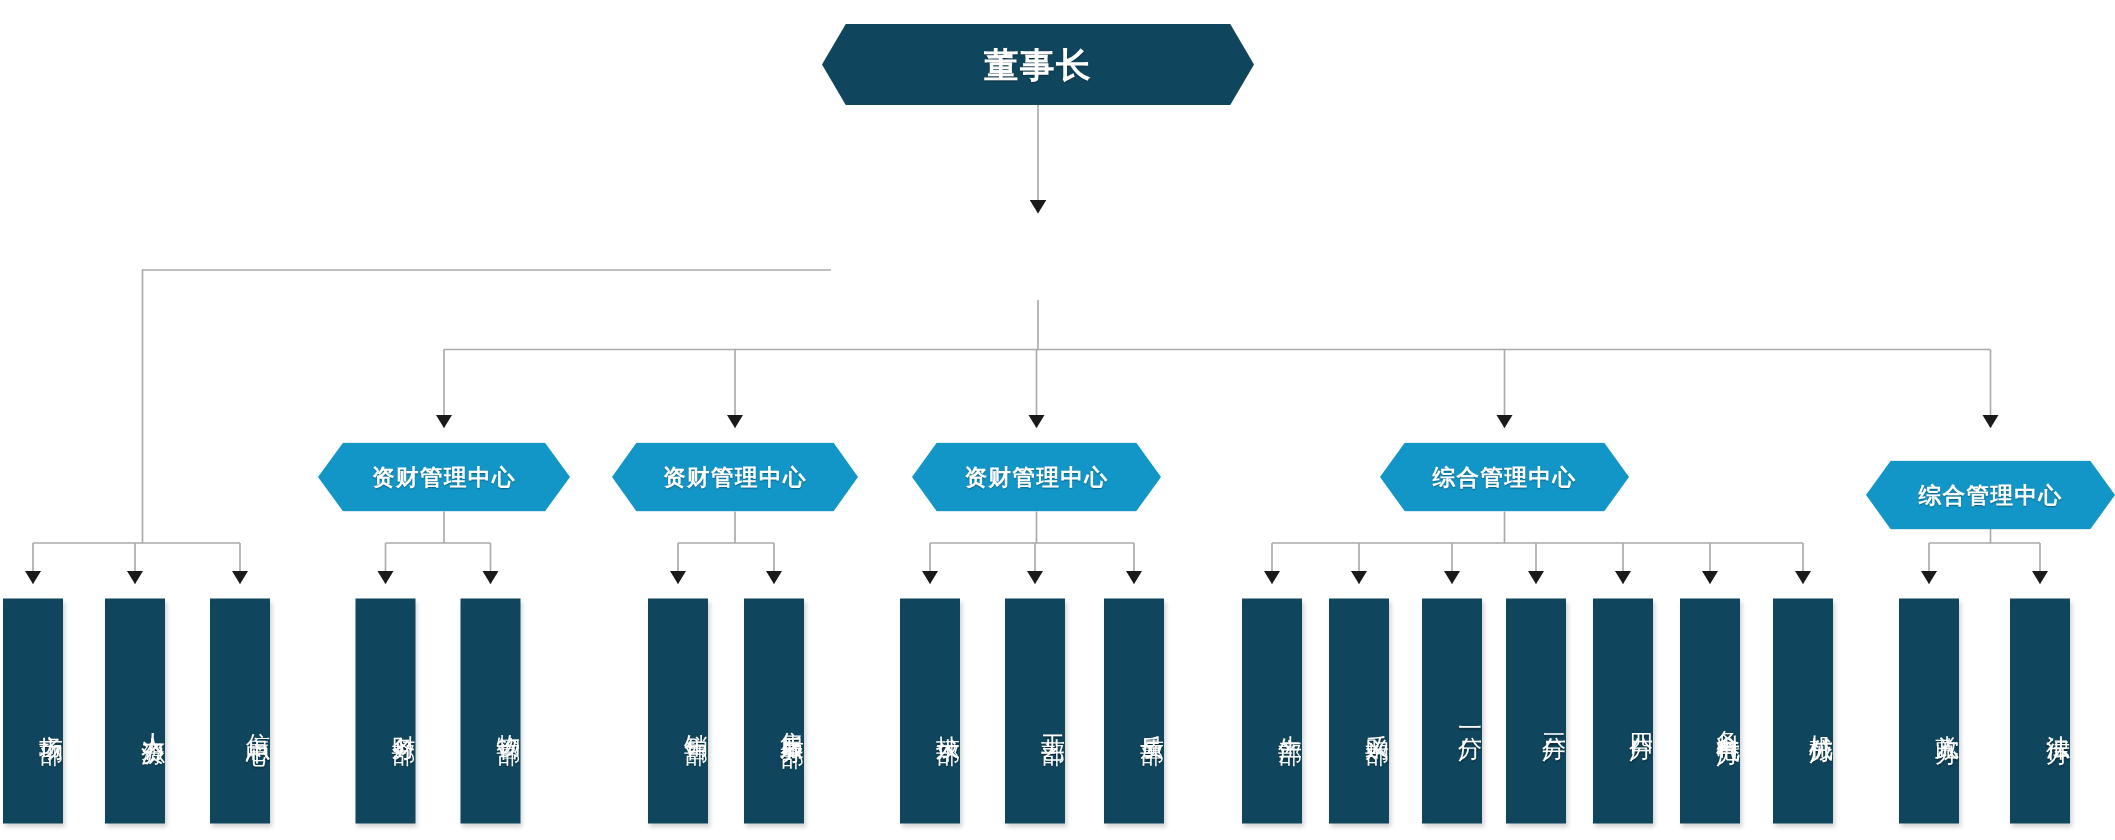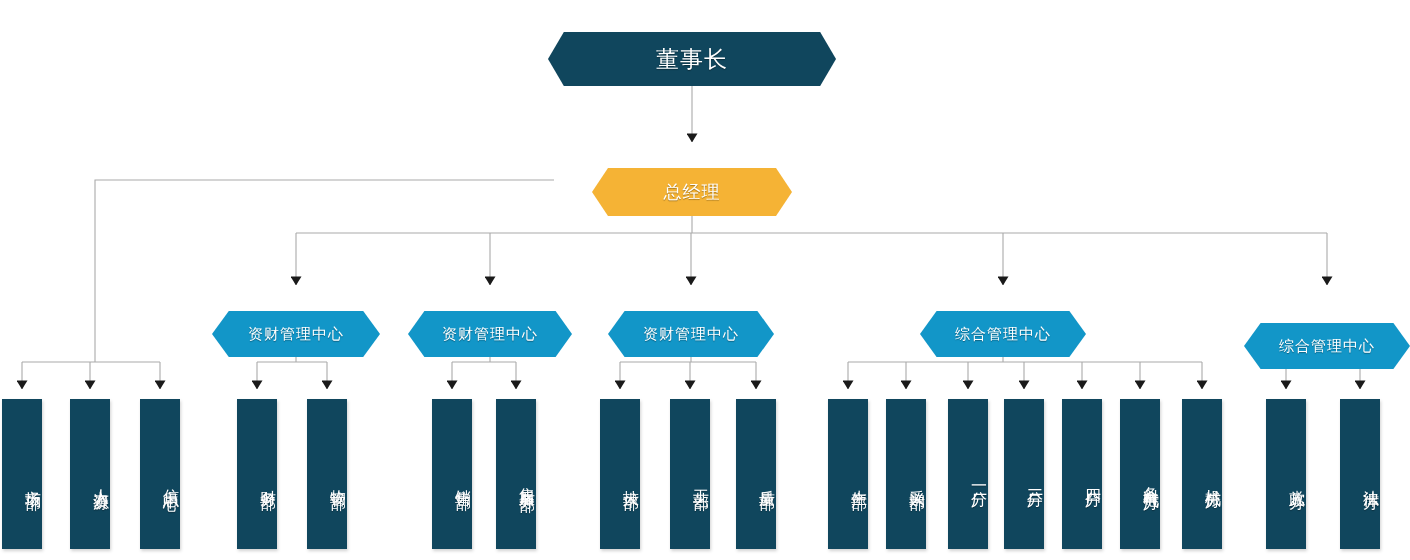--- a/index.html
+++ b/index.html
@@ -28,25 +28,24 @@
   .node {
     position: absolute;
     box-sizing: border-box;
     display: flex;
     align-items: center;
     justify-content: center;
   }
   
   .chev {
     color: #ffffff;
-    font-weight: normal;
+    font-weight: bold;
     letter-spacing: 1px;
     text-shadow: 0 1px 1px rgba(0,0,0,0.35);
     filter: drop-shadow(1px 3px 3px rgba(0,0,0,0.28));
-    margin-top: 16px;
   }
   .chev-chairman {
     background: #10465d;
     clip-path: polygon(0% 50%, 5.5% 0%, 94.5% 0%, 100% 50%, 94.5% 100%, 5.5% 100%);
     font-size: 23px;
   }
   .chev-gm {
     background: #f5b335;
     clip-path: polygon(0% 50%, 8% 0%, 92% 0%, 100% 50%, 92% 100%, 8% 100%);
     font-size: 18px;
@@ -121,21 +120,20 @@
         <polyline points="1202,362 1202,389" marker-end="url(#arrowDown)"></polyline>
         <polyline points="1327,341 1327,362"></polyline>
         <polyline points="1286,362 1360,362"></polyline>
         <polyline points="1286,362 1286,389" marker-end="url(#arrowDown)"></polyline>
         <polyline points="1360,362 1360,389" marker-end="url(#arrowDown)"></polyline>
       </g>
   </svg>
 
   <div class="node chev chev-chairman" style="left: 548px; top: 16px; width: 288px; height: 54px;">董事长</div>
 
-  <div class="node chev chev-gm" style="left: 592px; top: 152px; width: 200px; height: 48px;">总经理</div>
 
   <div id="centers-host">
       <div class="node chev chev-center" style="left: 212px; top: 295px; width: 168px; height: 46px;">资财管理中心</div>
       <div class="node chev chev-center" style="left: 408px; top: 295px; width: 164px; height: 46px;">资财管理中心</div>
       <div class="node chev chev-center" style="left: 608px; top: 295px; width: 166px; height: 46px;">资财管理中心</div>
       <div class="node chev chev-center" style="left: 920px; top: 295px; width: 166px; height: 46px;">综合管理中心</div>
       <div class="node chev chev-center" style="left: 1244px; top: 307px; width: 166px; height: 46px;">综合管理中心</div>
     </div>
   <div id="departments-host">
       <div class="node dept" style="left: 2px; top: 399px; width: 40px; height: 150px;">市场部</div>

